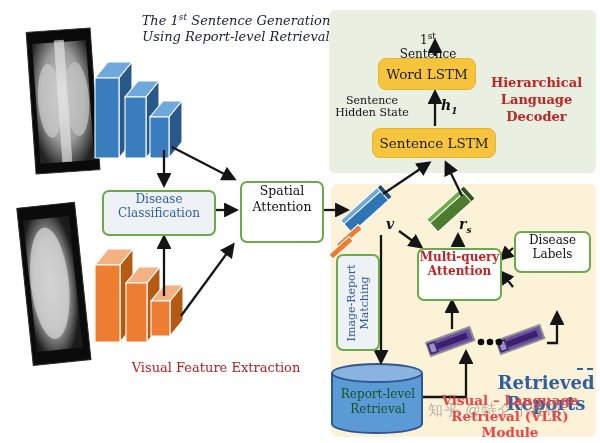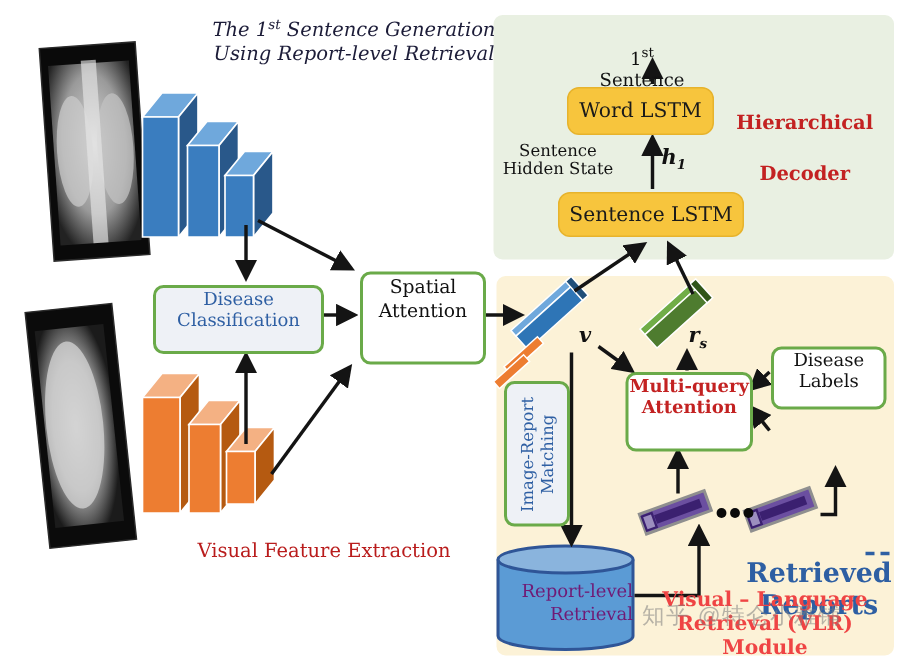--- a/index.html
+++ b/index.html
@@ -23,22 +23,22 @@
   .center{text-align:center;}
   .small{font-size:11px;line-height:12px;}
   .decoder-label{left:488px;top:74px;width:97px;text-align:center;font-size:13px;
                  line-height:17px;color:#c32222;font-weight:bold;}
   .vlr-label{left:430px;top:392px;width:160px;text-align:center;font-size:13.5px;
              line-height:16px;color:#ef4444;font-weight:bold;}
   .vfe{left:110px;top:360px;width:178px;text-align:center;font-size:13px;color:#b91c1c;margin-left:17px;}
   .math{font-weight:bold;font-style:italic;font-size:14px;}
   sub,sup{font-size:9px;}
   .retrieved{left:492px;top:372px;font-size:18px;font-weight:bold;color:#2e5fa3;text-align:center;}
-  .cyl-text{left:334px;top:387px;width:88px;text-align:right;font-size:12px;
-            line-height:15px;color:#701a75;}
+  .cyl-text{left:334px;top:387px;width:88px;text-align:center;font-size:12px;
+            line-height:15px;color:#14532d;}
   .irm-box{left:336px;top:254px;width:40px;height:93px;background:#eef1f6;
            border:2.5px solid #6aaa49;border-radius:7px;position:absolute;
            display:flex;align-items:center;justify-content:center;}
   .irm-inner{transform:rotate(-90deg);white-space:nowrap;font-size:11px;line-height:13px;
              color:#2e5fa3;text-align:center;}
   .watermark{left:428px;top:401px;font-family:"Liberation Sans",sans-serif;font-size:15px;
              letter-spacing:1px;color:rgba(125,125,125,0.55);z-index:9;}
   svg{position:absolute;left:0;top:0;}
 </style>
 </head>
@@ -184,21 +184,21 @@
 
   <div class="abs small center" style="left:332px;top:95px;width:80px;">
     <span>Sentence</span><br><span>Hidden State</span>
   </div>
 
   <div class="abs math" style="left:441px;top:97px;">
     <span>h</span><sub>1</sub>
   </div>
 
   <div class="abs decoder-label">
-    <span>Hierarchical</span><br><br><span>Decoder</span>
+    <span>Hierarchical</span><br><span>Language</span><br><span>Decoder</span>
   </div>
 
   <div class="gold-box" style="left:372px;top:128px;width:122px;height:28px;">
     <span>Sentence LSTM</span>
   </div>
 
   <div class="green-box fill-gray blue-text" style="left:102px;top:190px;width:110px;height:42px;">
     <span>Disease</span>
     <span>Classification</span>
   </div>

